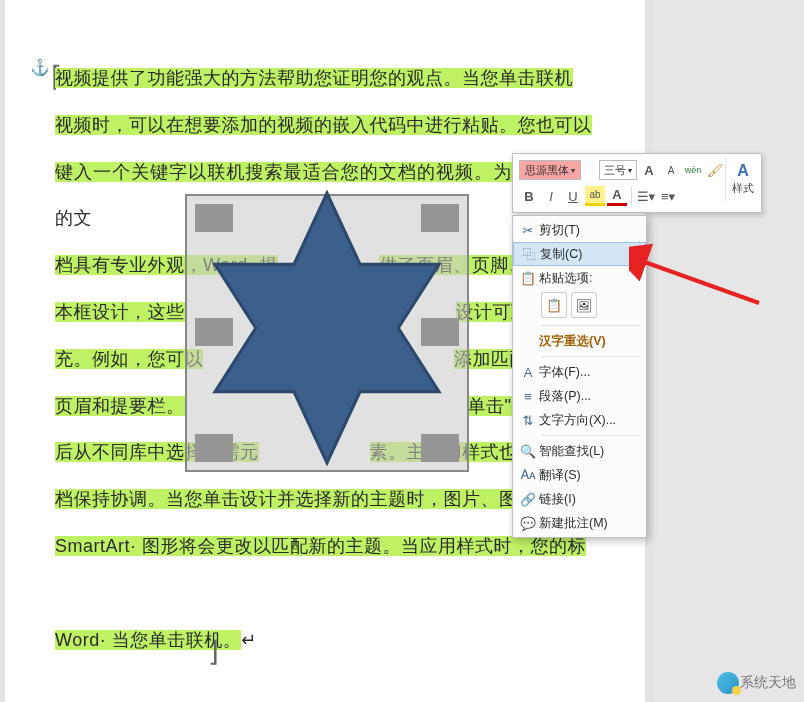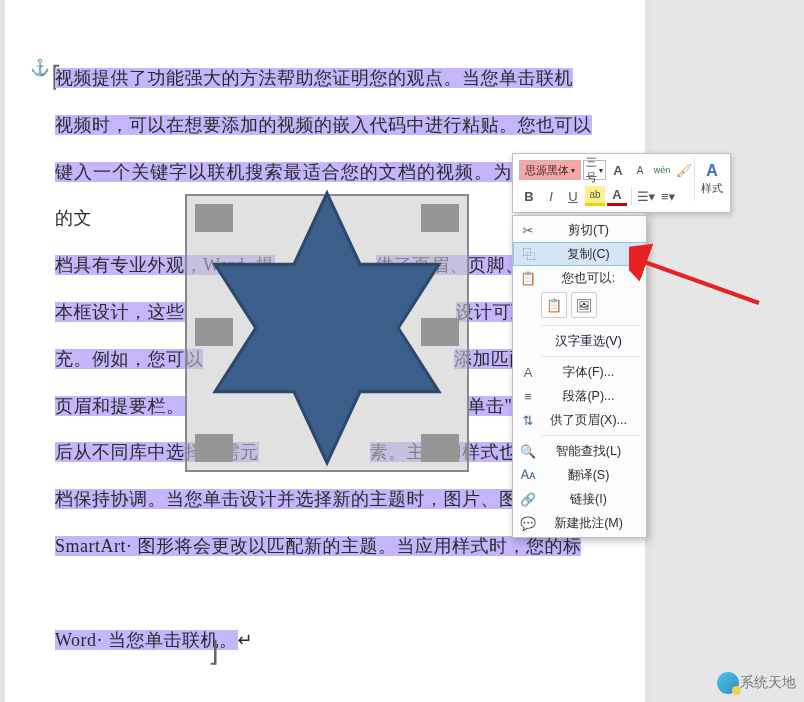--- a/index.html
+++ b/index.html
@@ -53,22 +53,21 @@
   left: 50px;
   top: 55px;
   width: 590px;
   line-height: 2.6;
   font-size: 18px;
   color: #2a2a2a;
   text-align: justify;
   letter-spacing: 0.5px;
 }
 .highlighted {
-  background: #c4b5fd;
-  font-family: Liberation Serif, serif;
+  background: #bef264;
 }
 .shape-container {
   position: absolute;
   left: 180px;
   top: 194px;
   width: 284px;
   height: 278px;
   background: rgba(200,200,200,0.55);
   border: 2px solid #888;
 }
@@ -112,24 +111,25 @@
   border: 1px solid #bbb;
   height: 20px;
   width: 62px;
   font-size: 11px;
   padding: 0 3px;
   background: #fca5a5;
 }
 .font-size-box {
   border: 1px solid #bbb;
   height: 20px;
-  width: 23px;
+  width: 38px;
   font-size: 11px;
   padding: 0 3px;
   background: #fff;
+  margin-left: 16px;
 }
 .mini-btn {
   width: 20px;
   height: 20px;
   font-size: 13px;
   color: #555;
   cursor: pointer;
 }
 .mini-sep {
   width: 1px;
@@ -174,21 +174,21 @@
   position: relative;
 }
 .menu-item.hovered { background: #d4e5f5; border: 1px solid #9bc1e8; height: 24px; }
 .menu-icon {
   width: 22px;
   display: inline-flex;
   justify-content: center;
   color: #4a6a8a;
   font-size: 13px;
 }
-.menu-label { flex: 1; text-align: center; }
+.menu-label { flex: 1; }
 .menu-sep {
   height: 1px;
   background: #e0e0e0;
   margin: 3px 6px 3px 28px;
 }
 .paste-options {
   display: flex;
   gap: 4px;
   padding: 2px 0 4px 28px;
 }
@@ -200,21 +200,21 @@
   display: flex;
   align-items: center;
   justify-content: center;
   font-size: 13px;
   border-radius: 2px;
 }
 .submenu-arrow {
   font-size: 10px;
   color: #666;
 }
-.menu-item.disabled { color: #0f172a; }
+.menu-item.disabled { color: #a16207; font-weight: bold; }
 
 
 .red-arrow {
   position: absolute;
   left: 629px;
   top: 238px;
   z-index: 20;
   pointer-events: none;
 }
 
@@ -347,21 +347,21 @@
   <div class="menu-item">
     <span class="menu-icon">✂</span>
     <span class="menu-label">剪切(T)</span>
   </div>
   <div class="menu-item hovered">
     <span class="menu-icon">⿻</span>
     <span class="menu-label">复制(C)</span>
   </div>
   <div class="menu-item" style="cursor:default;">
     <span class="menu-icon">📋</span>
-    <span class="menu-label">您也可以:</span>
+    <span class="menu-label">粘贴选项:</span>
   </div>
   <div class="paste-options">
     <span class="paste-opt">📋</span>
     <span class="paste-opt">🖼</span>
   </div>
   <div class="menu-sep"></div>
   <div class="menu-item disabled">
     <span class="menu-icon"></span>
     <span class="menu-label">汉字重选(V)</span>
   </div>
@@ -369,21 +369,21 @@
   <div class="menu-item">
     <span class="menu-icon">A</span>
     <span class="menu-label">字体(F)...</span>
   </div>
   <div class="menu-item">
     <span class="menu-icon">≡</span>
     <span class="menu-label">段落(P)...</span>
   </div>
   <div class="menu-item">
     <span class="menu-icon">⇅</span>
-    <span class="menu-label">供了页眉(X)...</span>
+    <span class="menu-label">文字方向(X)...</span>
   </div>
   <div class="menu-sep"></div>
   <div class="menu-item">
     <span class="menu-icon">🔍</span>
     <span class="menu-label">智能查找(L)</span>
   </div>
   <div class="menu-item">
     <span class="menu-icon">🗛</span>
     <span class="menu-label">翻译(S)</span>
   </div>

